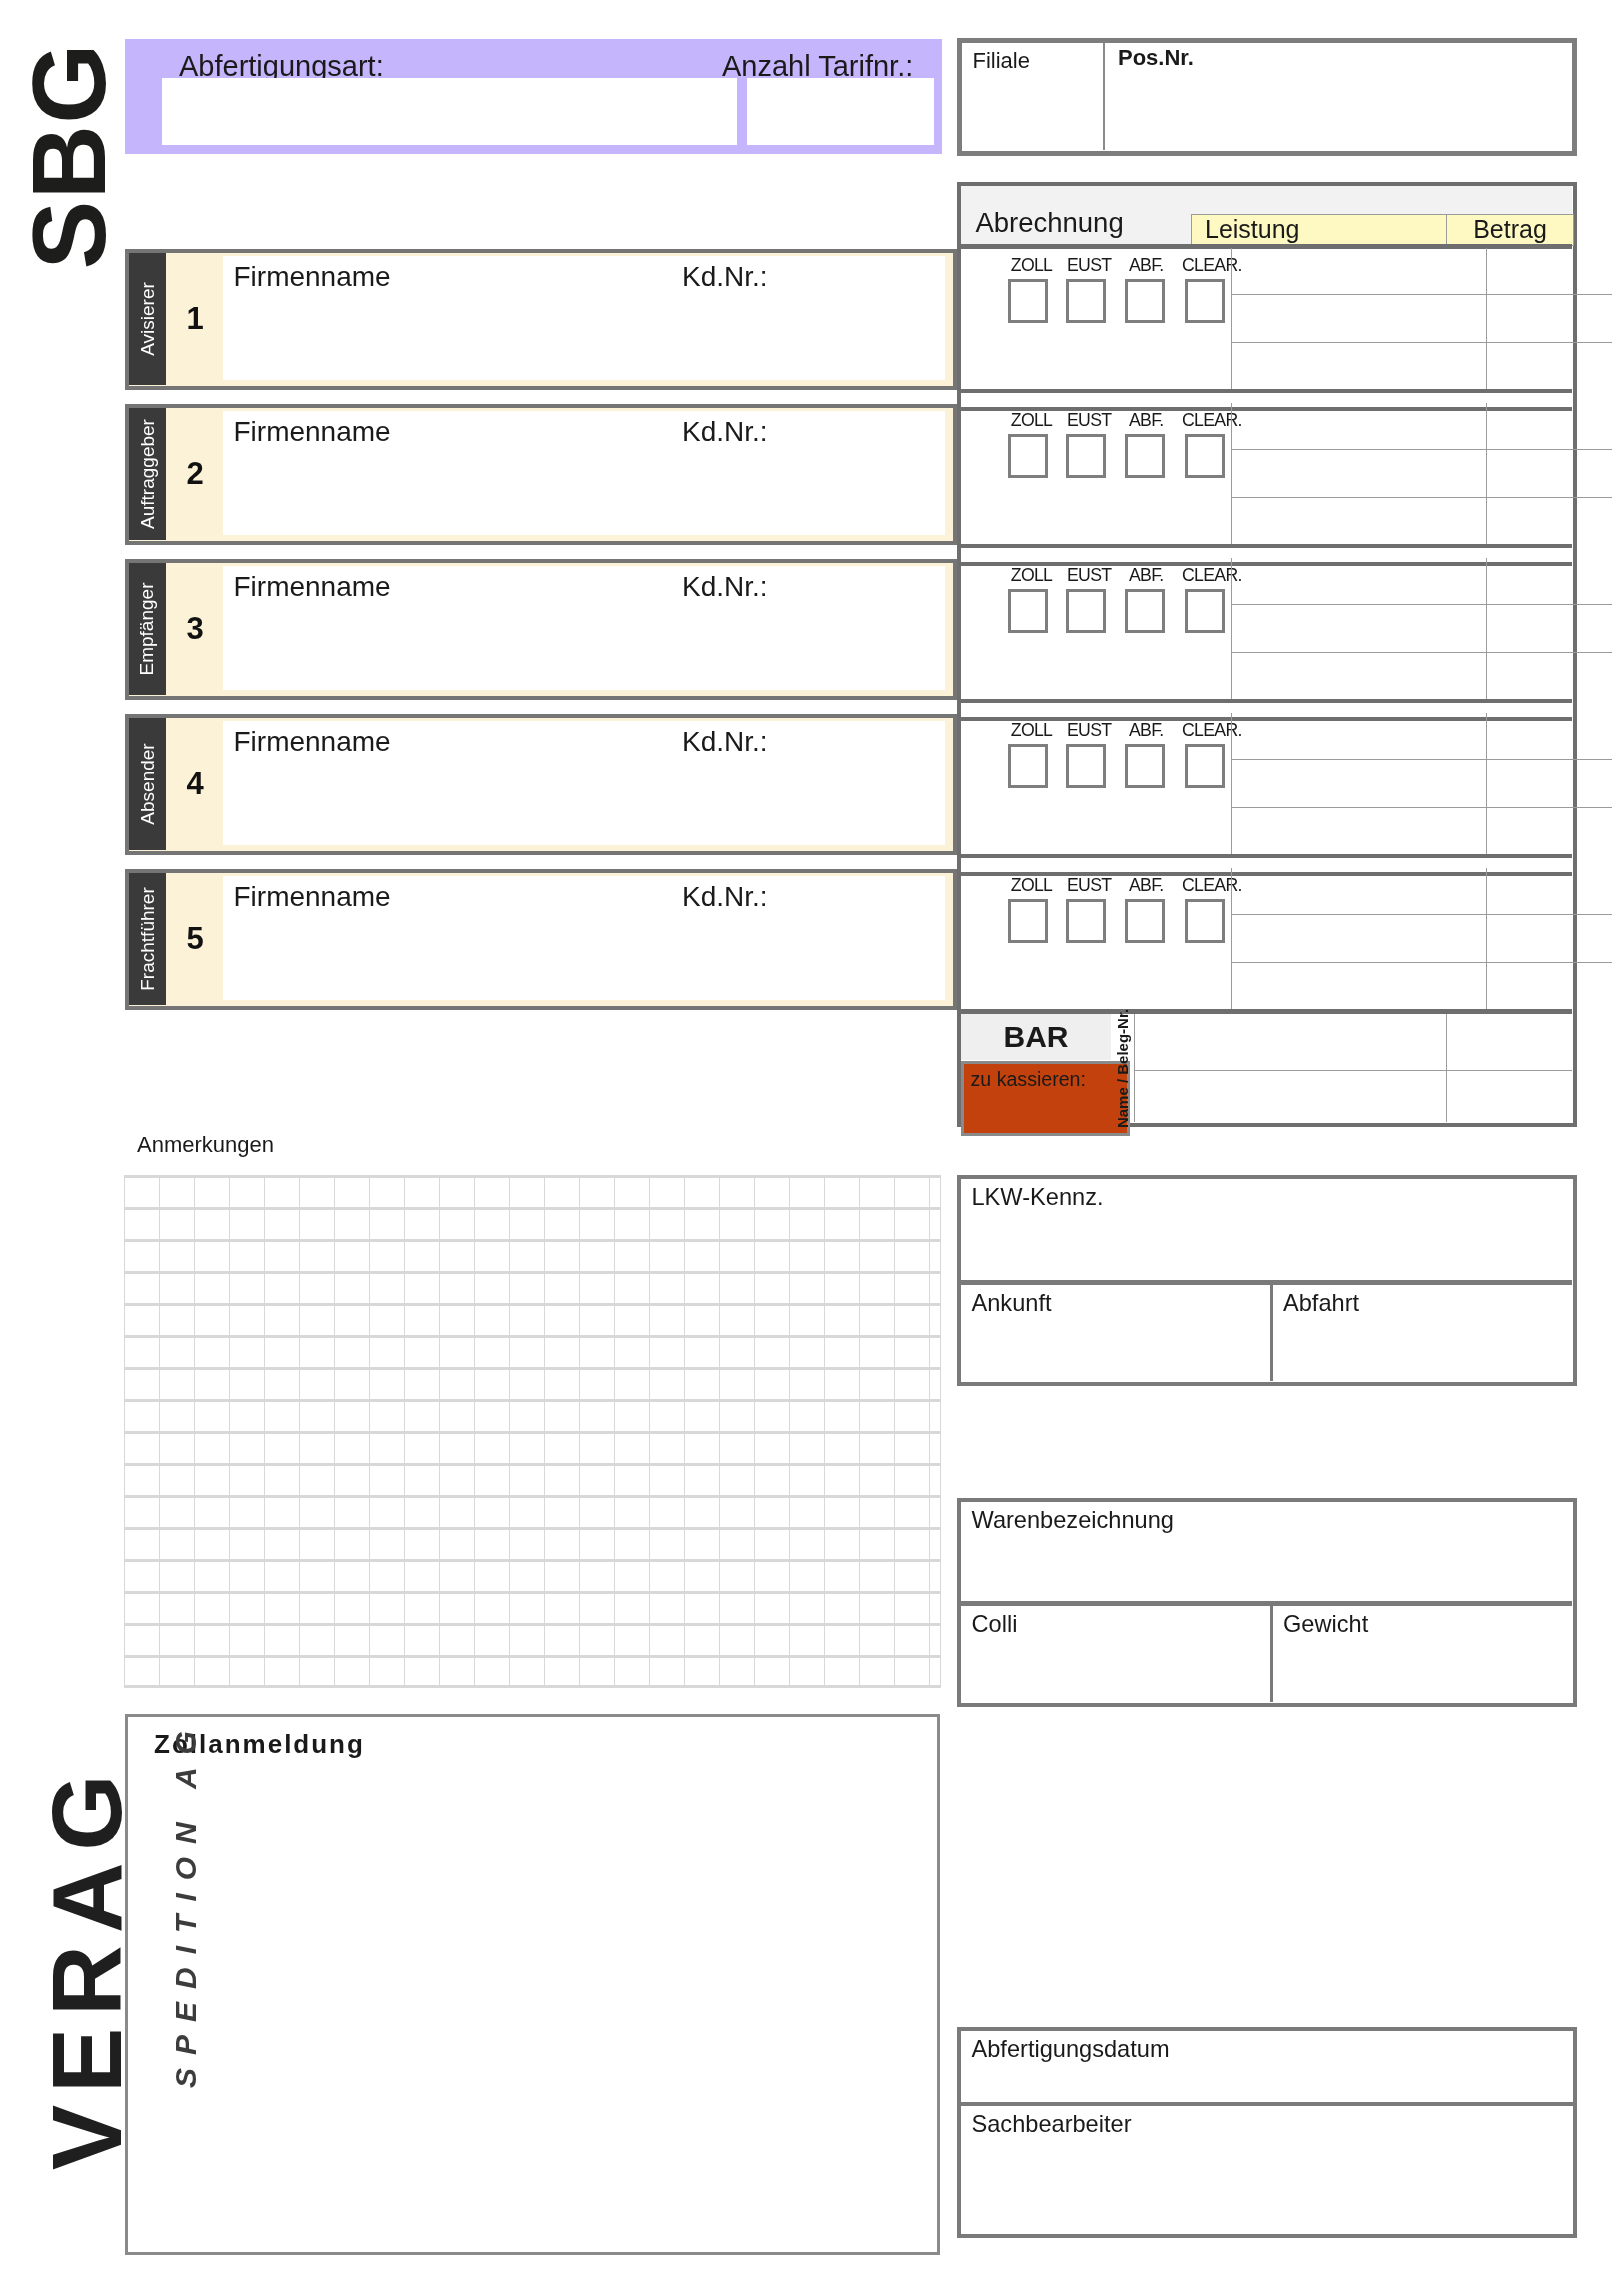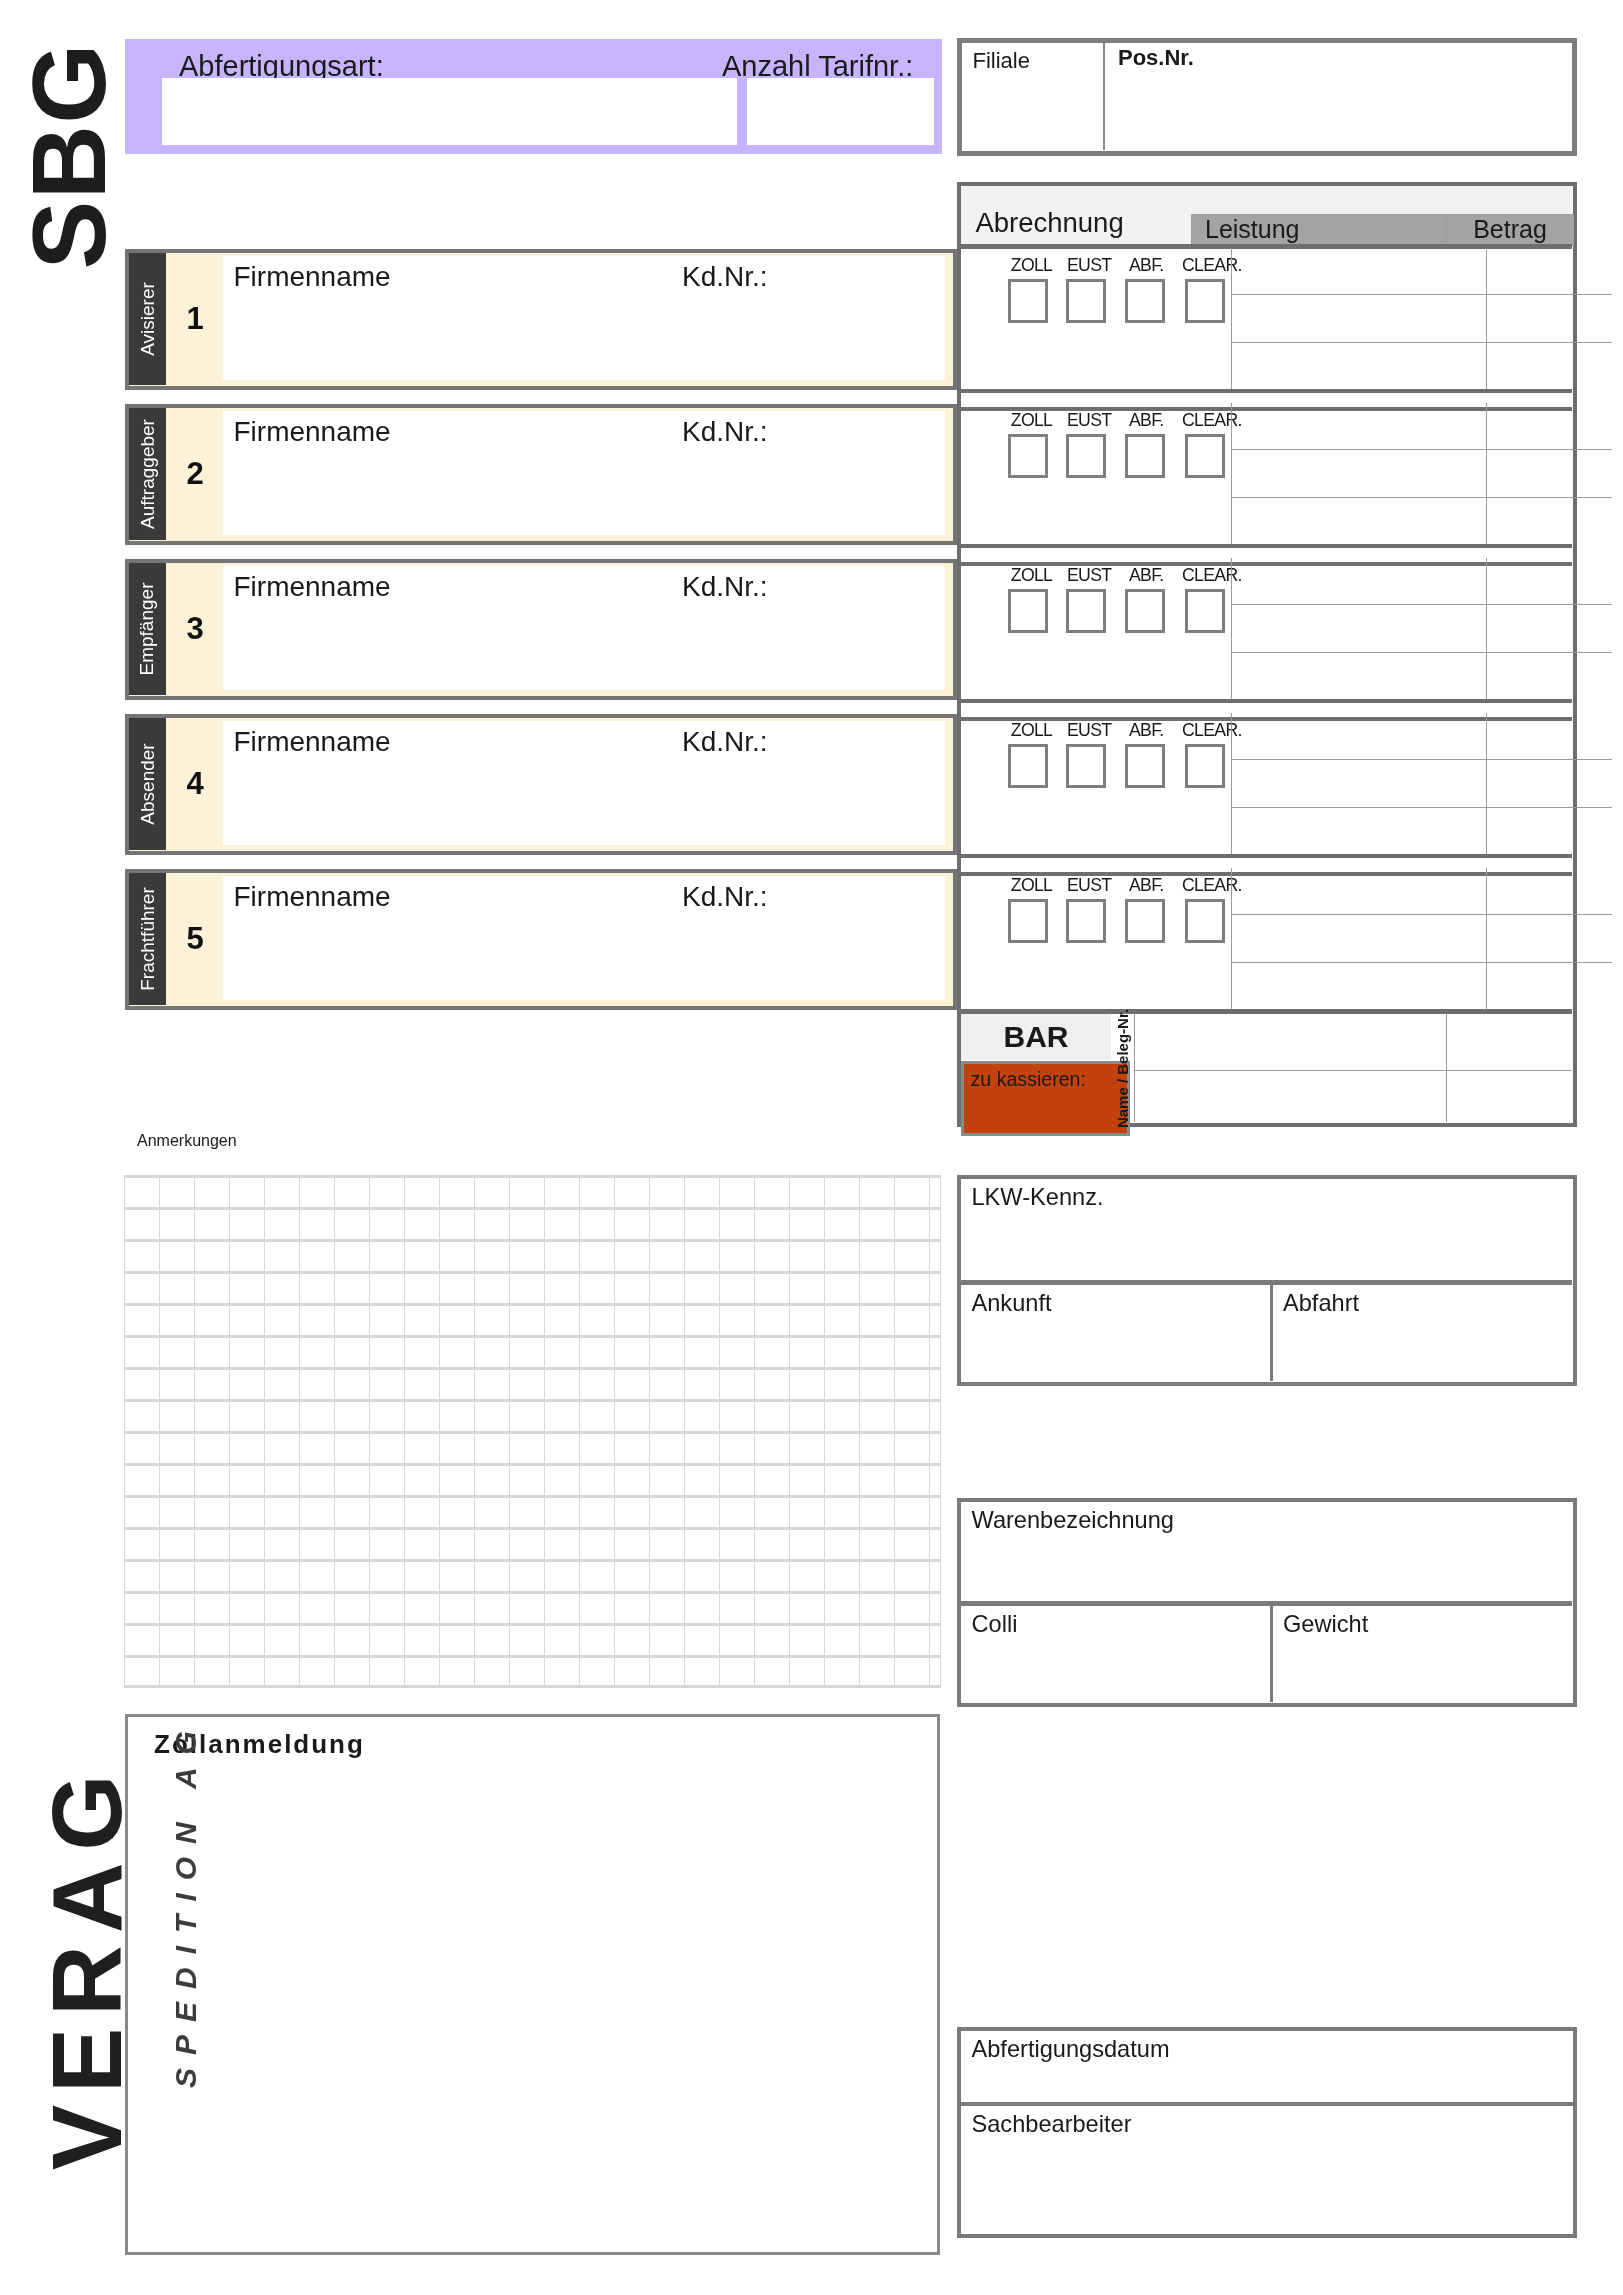--- a/index.html
+++ b/index.html
@@ -17,21 +17,21 @@
   .header-label{position:absolute;top:10.5px;font-size:29px;}
   .hdr-input{position:absolute;top:39px;height:67px;background:#ffffff;}
   .filiale-box{left:957px;top:38px;width:620px;height:118px;border:5.2px solid #7d7d7d;background:#fff;}
   .filiale-divider{position:absolute;left:141px;top:0;width:2px;height:107px;background:#8a8a8a;}
   .box-label{position:absolute;font-size:22px;}
 
   
   .abrechnung{left:957px;top:182px;width:620px;height:945px;border:4.6px solid #6e6e6e;background:#ffffff;}
   .abr-headbg{position:absolute;left:0;top:0;width:611px;height:58px;background:#f2f2f2;}
   .abr-title{position:absolute;left:14.4px;top:21px;font-size:27.5px;}
-  .col-head{position:absolute;top:27.5px;height:30px;background:#a3a3a3;border:1.3px solid #9b9b9b;font-size:25px;display:flex;align-items:center;}
+  .col-head{position:absolute;top:27.5px;height:30px;background:#fef9c3;border:1.3px solid #9b9b9b;font-size:25px;display:flex;align-items:center;}
   .col-head.leistung{left:230px;width:257px;padding-left:13px;}
   .col-head.betrag{left:485px;width:126px;justify-content:center;}
   .tbl-top{position:absolute;left:0;top:58px;width:611px;height:4.6px;background:#6e6e6e;}
   .abr-block{position:absolute;left:0;width:611px;height:141px;margin-left:40px;}
   .cb-label{position:absolute;top:6.5px;font-size:17.7px;letter-spacing:-0.7px;}
   .cbox{position:absolute;top:31px;width:34px;height:38px;border:3.9px solid #7e7e7e;background:#fff;}
   .vline{position:absolute;top:0;width:1.3px;height:141px;background:#9b9b9b;}
   .hline{position:absolute;left:230px;width:381px;height:1.3px;background:#9b9b9b;}
   .entry-area{position:absolute;left:230px;top:0;width:381px;height:141px;}
   .block-gap{position:absolute;left:0;width:611px;height:14.4px;background:#ffffff;border-top:4.6px solid #6e6e6e;border-bottom:4.6px solid #6e6e6e;}
@@ -45,21 +45,21 @@
   .bar-hline{position:absolute;left:173px;top:56px;width:438px;height:1.3px;background:#9b9b9b;}
 
   
   .party-block{left:125px;width:832px;height:141px;border:4.6px solid #757575;background:#fcf2d8;}
   .party-tab{position:absolute;left:0;top:0;width:37px;height:132px;background:#3a3a3a;color:#ffffff;font-size:19px;}
   .party-num{position:absolute;left:37px;top:0;width:58px;height:132px;display:flex;align-items:center;justify-content:center;font-size:31px;font-weight:bold;color:#111;}
   .party-panel{position:absolute;left:94px;top:3.3px;width:722px;height:124px;background:#ffffff;}
   .panel-label{position:absolute;top:5.2px;font-size:28px;text-align:right;}
 
   
-  .anm-label{left:137px;top:1132px;font-size:16px;}
+  .anm-label{left:137px;top:1132px;font-size:22px;}
   .anm-grid{
     left:124px;top:1175px;width:817px;height:513px;
     background-image:
       repeating-linear-gradient(to right,#d8d8d8 0 1.3px,transparent 1.3px 35px),
       repeating-linear-gradient(to bottom,#d8d8d8 0 3.3px,transparent 3.3px 32px);
     border-right:1.3px solid #d8d8d8;border-bottom:3.3px solid #d8d8d8;
   }
 
   
   .info-box{left:957px;width:620px;border:4.6px solid #7a7a7a;background:#fff;}

